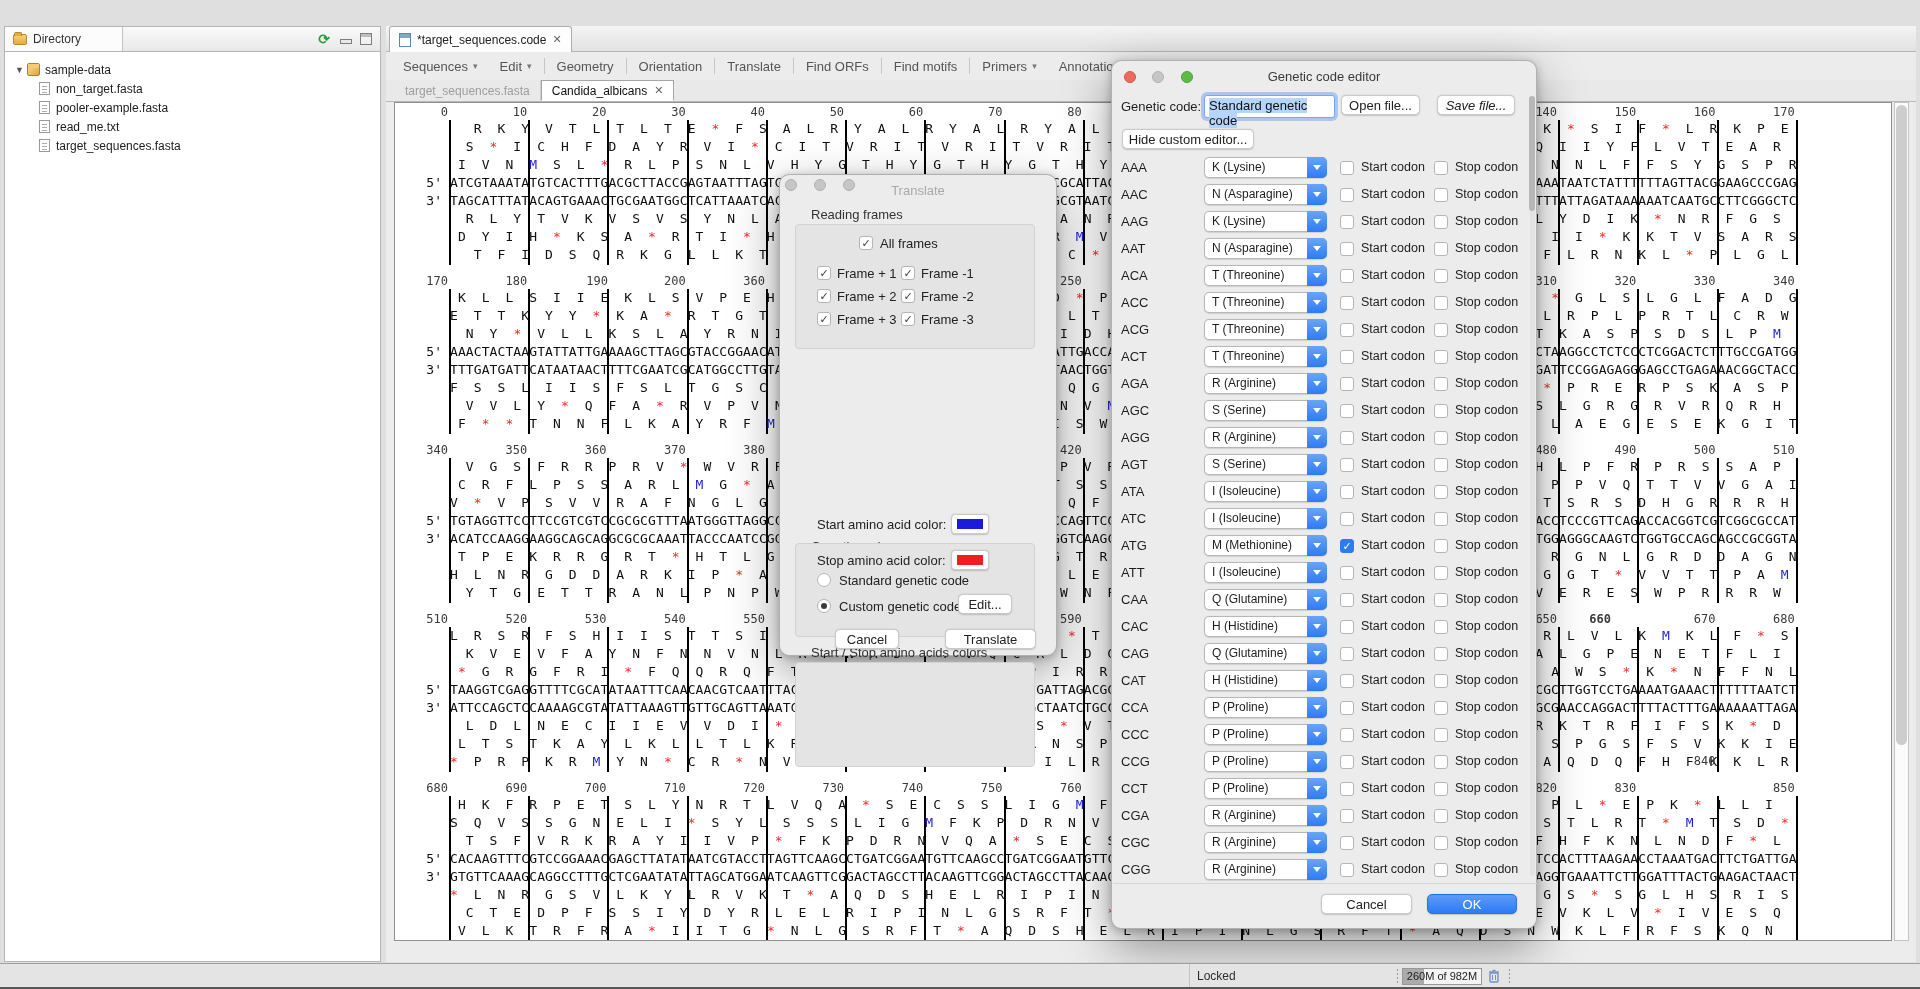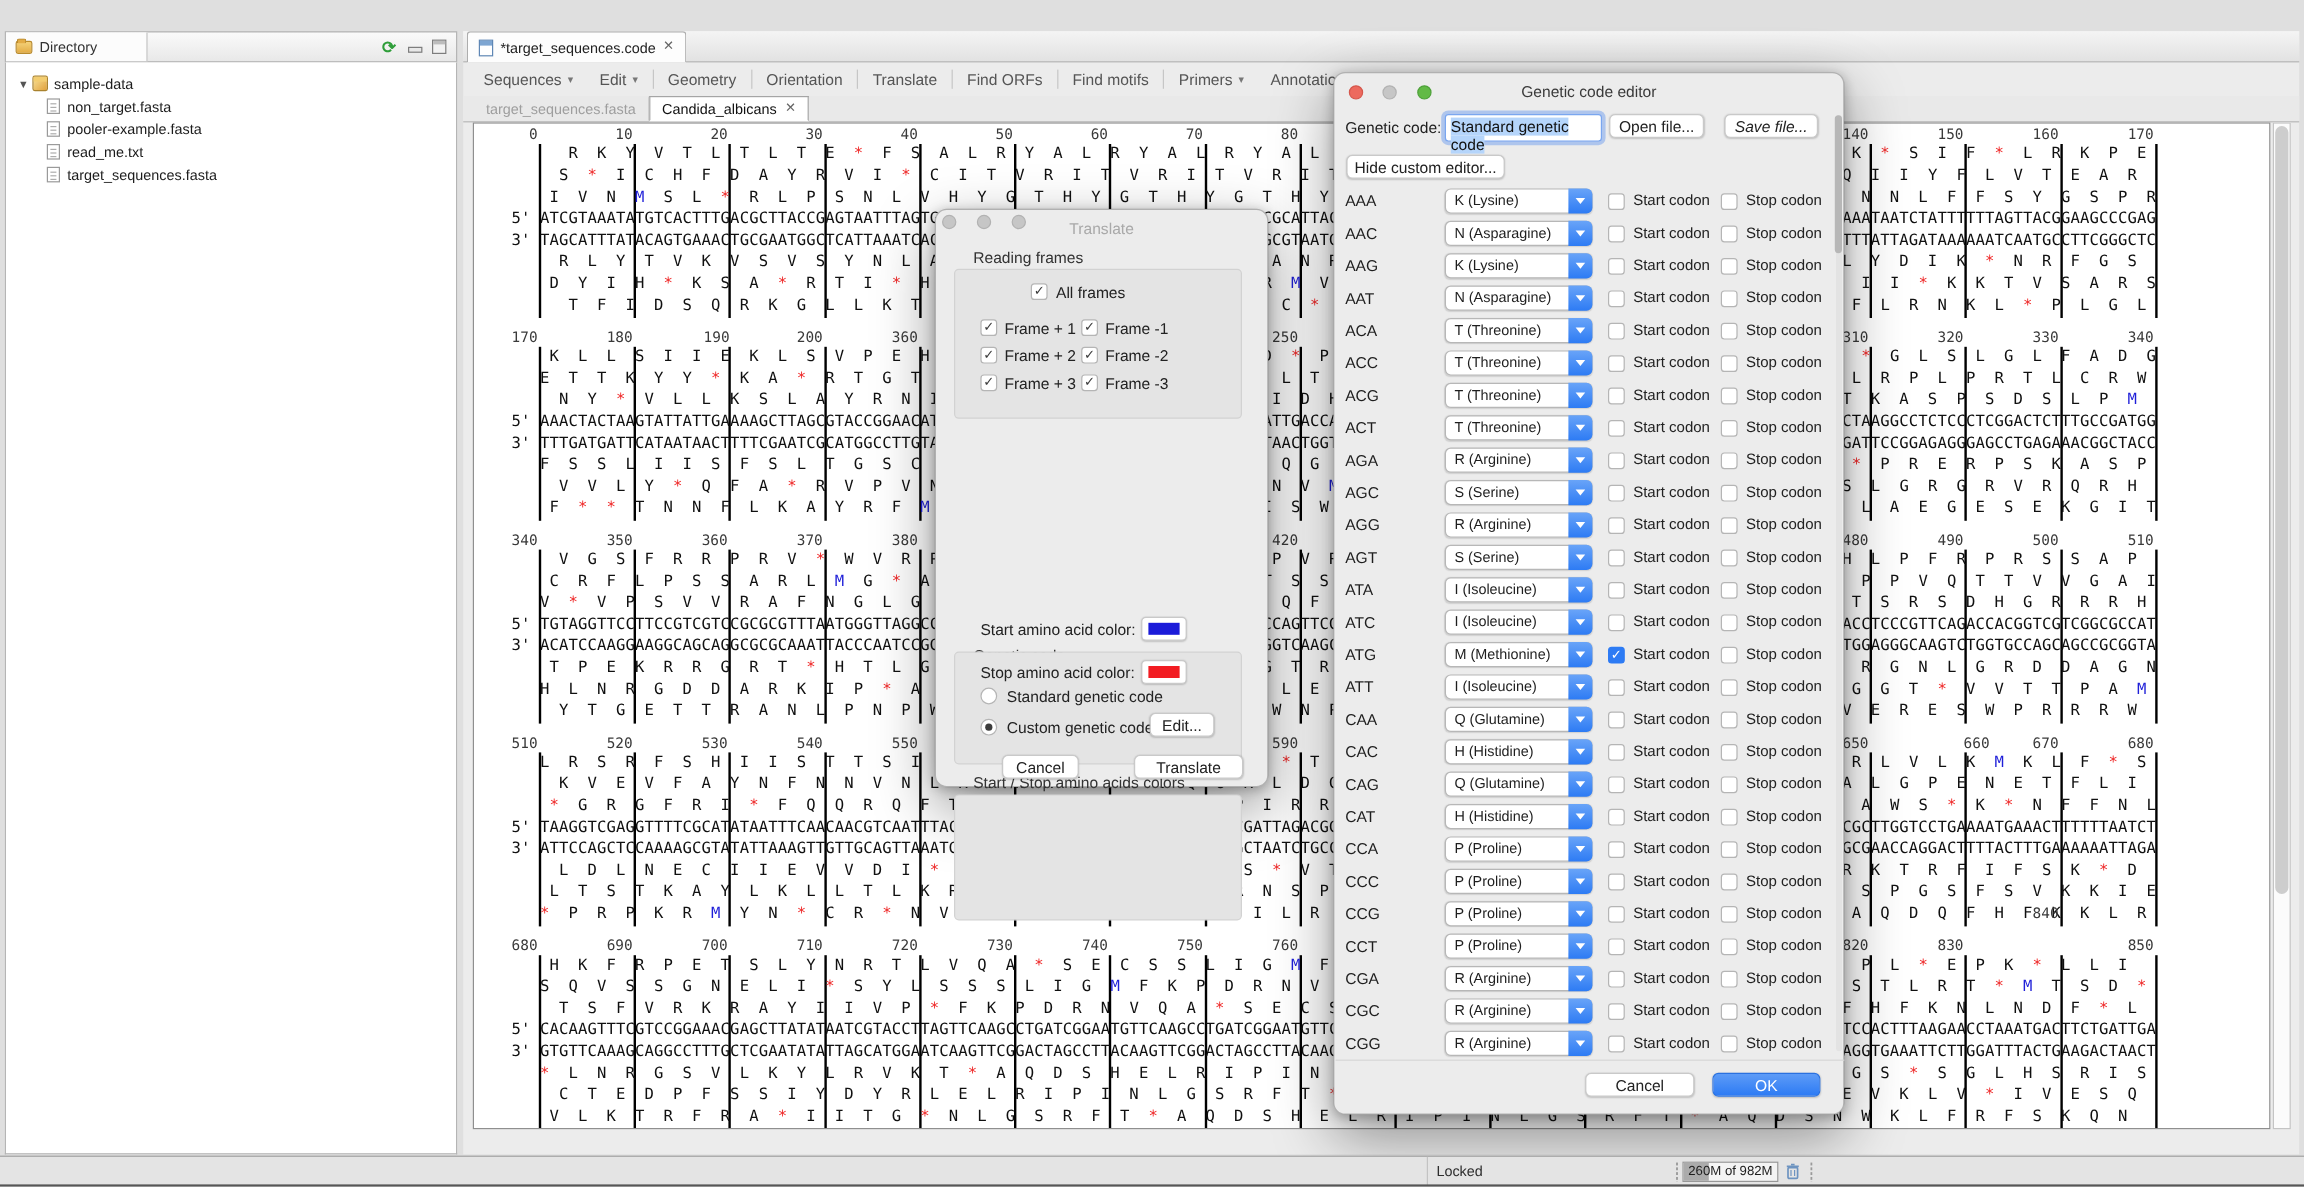--- a/index.html
+++ b/index.html
@@ -384,21 +384,21 @@
         <div class="rulnum" style="left: 389.1px; top: 509px;">560</div>
         <div class="rulnum" style="left: 468.32px; top: 509px;">570</div>
         <div class="rulnum" style="left: 547.54px; top: 509px;">580</div>
         <div class="rulnum" style="left: 626.76px; top: 509px;">590</div>
         <div class="rulnum" style="left: 705.98px; top: 509px;">600</div>
         <div class="rulnum" style="left: 785.2px; top: 509px;">610</div>
         <div class="rulnum" style="left: 864.42px; top: 509px;">620</div>
         <div class="rulnum" style="left: 943.64px; top: 509px;">630</div>
         <div class="rulnum" style="left: 1022.86px; top: 509px;">640</div>
         <div class="rulnum" style="left: 1102.08px; top: 509px;">650</div>
-        <div class="rulnum" style="left: 1203px; top: 509px;">660</div>
+        <div class="rulnum" style="left: 1156px; top: 509px; font-weight: bold;">660</div>
         <div class="rulnum" style="left: 1260.52px; top: 509px;">670</div>
         <div class="rulnum" style="left: 1339.74px; top: 509px;">680</div>
         <div class="seqbar" style="left: 54px; top: 524px; height: 145px;"></div>
         <div class="seqbar" style="left: 133.22px; top: 524px; height: 145px;"></div>
         <div class="seqbar" style="left: 212.44px; top: 524px; height: 145px;"></div>
         <div class="seqbar" style="left: 291.66px; top: 524px; height: 145px;"></div>
         <div class="seqbar" style="left: 370.88px; top: 524px; height: 145px;"></div>
         <div class="seqbar" style="left: 450.1px; top: 524px; height: 145px;"></div>
         <div class="seqbar" style="left: 529.32px; top: 524px; height: 145px;"></div>
         <div class="seqbar" style="left: 608.54px; top: 524px; height: 145px;"></div>

